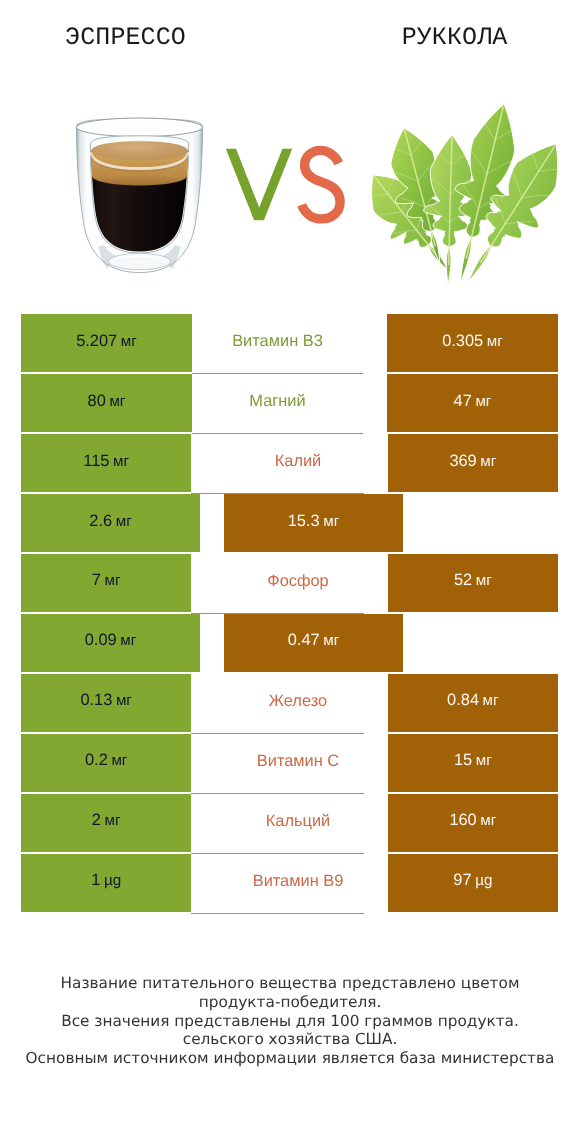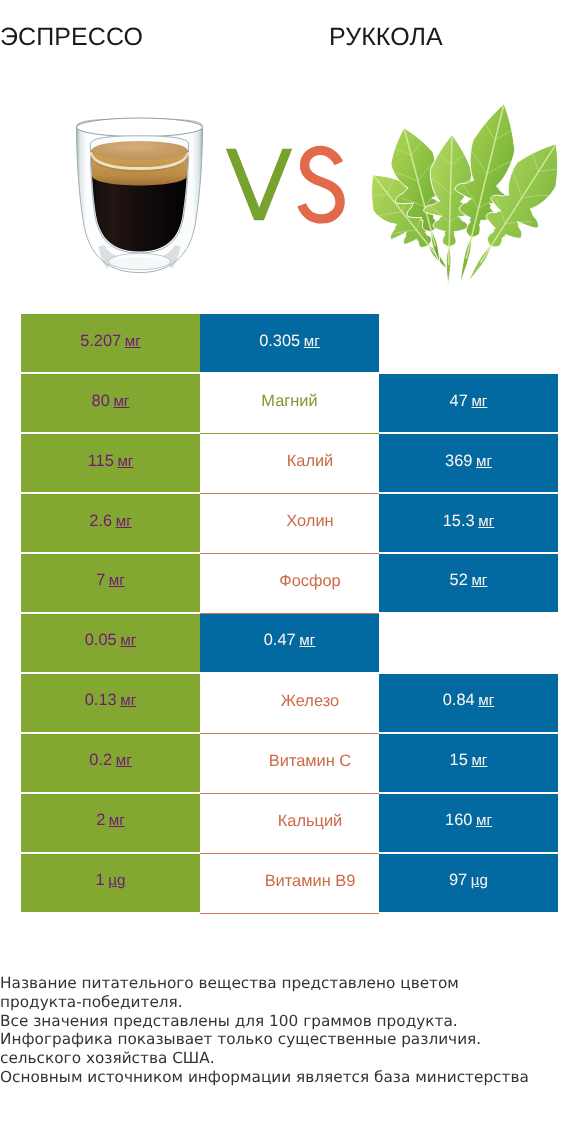--- a/index.html
+++ b/index.html
@@ -10,54 +10,54 @@
     width:580px;height:1144px;
     font-family:"Liberation Sans",sans-serif;
     -webkit-font-smoothing:antialiased;
     overflow:hidden;
   }
   .page{position:relative;width:580px;height:1144px;background:#fff;}
 
   
   .title{
     position:absolute;top:27.5px;
-    font-family:Liberation Sans, sans-serif;
+    font-family:Liberation Mono, monospace;
     font-size:25px;color:#1a1a1a;letter-spacing:0.1px;
-    white-space:nowrap;text-align:left;line-height:19px;
+    white-space:nowrap;text-align:center;line-height:19px;
   }
   .title-left {left:0px;  width:251px;}
   .title-right{left:329px;width:251px;}
 
   
   .hero{position:absolute;left:0;top:0;width:580px;height:300px;}
   .hero svg{position:absolute;left:0;top:0;}
   .lf{stroke:#ffffff;stroke-width:1.0;}
   .rib{fill:none;stroke:#d9ea9f;stroke-width:1.5;opacity:.9;stroke-linecap:round;}
   .vein path{fill:none;stroke:#cfe59a;stroke-width:0.9;opacity:.6;stroke-linecap:round;}
 
   
   .table{position:absolute;left:21px;top:314px;width:537px;}
   .row{display:flex;height:58.1px;margin-bottom:1.9px;}
   .row:last-child{margin-bottom:0;}
   .cell{width:179px;box-sizing:border-box;display:flex;align-items:center;justify-content:center;}
-  .cell-left {background:#82a832;color:#701a75;}
-  .cell-right{background:#0369a1;color:#fdf6f2;}
+  .cell-left {background:#82a832;color:#0f172a;}
+  .cell-right{background:#a16207;color:#fdf6f2;margin-left:24px;}
   .cell-mid  {background:#ffffff;border-bottom:1px solid #82a832;height:60px;margin-bottom:-1.9px;position:relative;}
   .row.orange .cell-mid{border-bottom-color:#cf7d5e;padding-left:41px;}
   .val{font-size:16.4px;white-space:nowrap;letter-spacing:0;position:relative;top:-2px;}
-  .unit{font-size:15.2px;margin-left:3.6px;letter-spacing:0;text-decoration:underline;}
+  .unit{font-size:15.2px;margin-left:3.6px;letter-spacing:0;}
   .name{font-size:16.4px;white-space:nowrap;letter-spacing:0;position:relative;top:-2px;}
   .row.green  .name{color:#7e9b35;}
   .row.orange .name{color:#cd6a46;}
 
   
   .footer{
     position:absolute;left:0;top:974px;width:580px;
     font-family:"DejaVu Sans",sans-serif;
-    text-align:left;color:#333333;font-size:15.3px;line-height:18.75px;
+    text-align:center;color:#333333;font-size:15.3px;line-height:18.75px;
   }
   .footer div{white-space:nowrap;}
 </style>
 </head>
 <body>
 
 <div class="page">
 
   <div>
     <div class="title title-left">ЭСПРЕССО</div>
@@ -229,20 +229,23 @@
 </svg>
 
   </div>
 
   <div class="table" id="table">
       <div class="row green">
         <div class="cell cell-left">
           <span class="val">5.207</span>
           <span class="val unit">мг</span>
         </div>
+        <div class="cell cell-mid">
+          <span class="name">Витамин B3</span>
+        </div>
         <div class="cell cell-right">
           <span class="val">0.305</span>
           <span class="val unit">мг</span>
         </div>
       </div>
       <div class="row green">
         <div class="cell cell-left">
           <span class="val">80</span>
           <span class="val unit">мг</span>
         </div>
@@ -265,44 +268,41 @@
         <div class="cell cell-right">
           <span class="val">369</span>
           <span class="val unit">мг</span>
         </div>
       </div>
       <div class="row orange">
         <div class="cell cell-left">
           <span class="val">2.6</span>
           <span class="val unit">мг</span>
         </div>
-        <div class="cell cell-mid">
-          <span class="name">Холин</span>
-        </div>
         <div class="cell cell-right">
           <span class="val">15.3</span>
           <span class="val unit">мг</span>
         </div>
       </div>
       <div class="row orange">
         <div class="cell cell-left">
           <span class="val">7</span>
           <span class="val unit">мг</span>
         </div>
         <div class="cell cell-mid">
           <span class="name">Фосфор</span>
         </div>
         <div class="cell cell-right">
           <span class="val">52</span>
           <span class="val unit">мг</span>
         </div>
       </div>
       <div class="row orange">
         <div class="cell cell-left">
-          <span class="val">0.05</span>
+          <span class="val">0.09</span>
           <span class="val unit">мг</span>
         </div>
         <div class="cell cell-right">
           <span class="val">0.47</span>
           <span class="val unit">мг</span>
         </div>
       </div>
       <div class="row orange">
         <div class="cell cell-left">
           <span class="val">0.13</span>
@@ -354,18 +354,17 @@
           <span class="val">97</span>
           <span class="val unit">µg</span>
         </div>
       </div>
     </div>
 
   <div class="footer" id="footer">
       <div>Название питательного вещества представлено цветом</div>
       <div>продукта-победителя.</div>
       <div>Все значения представлены для 100 граммов продукта.</div>
-      <div>Инфографика показывает только существенные различия.</div>
       <div>сельского хозяйства США.</div>
       <div>Основным источником информации является база министерства</div>
     </div>
 
 </div>
 
 </body></html>

